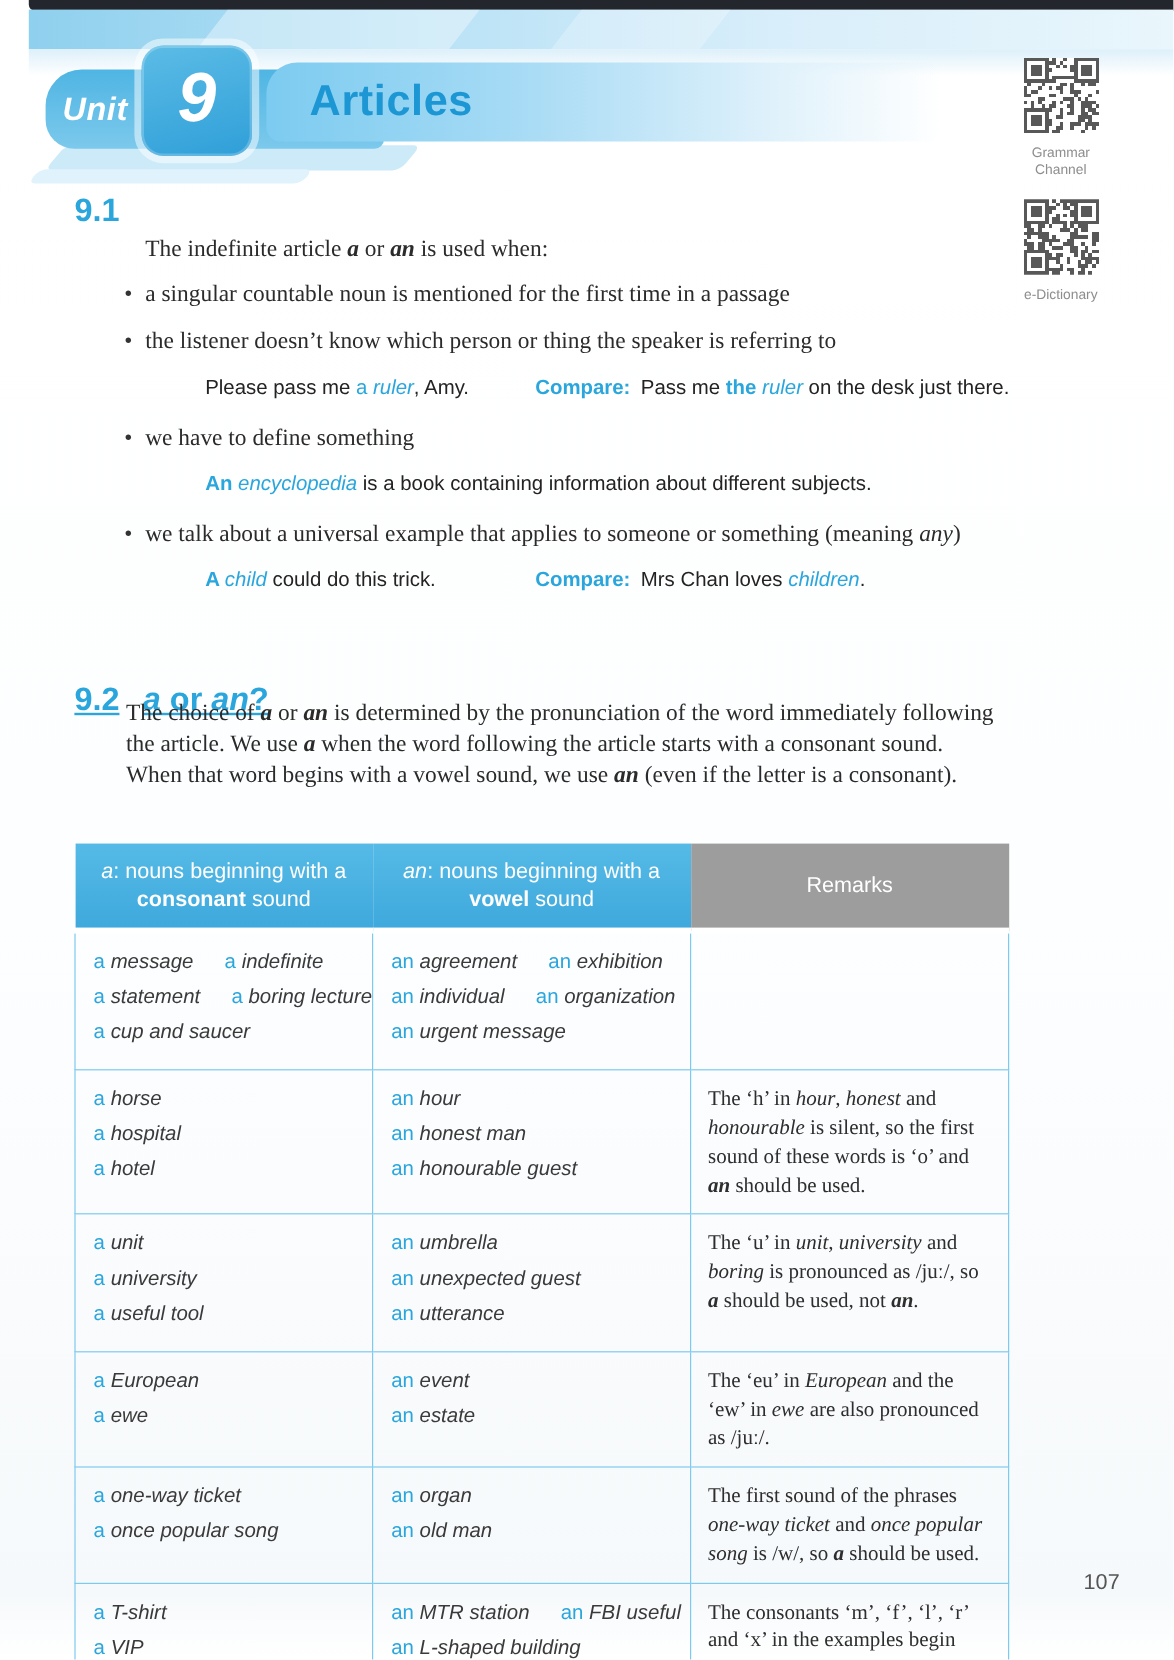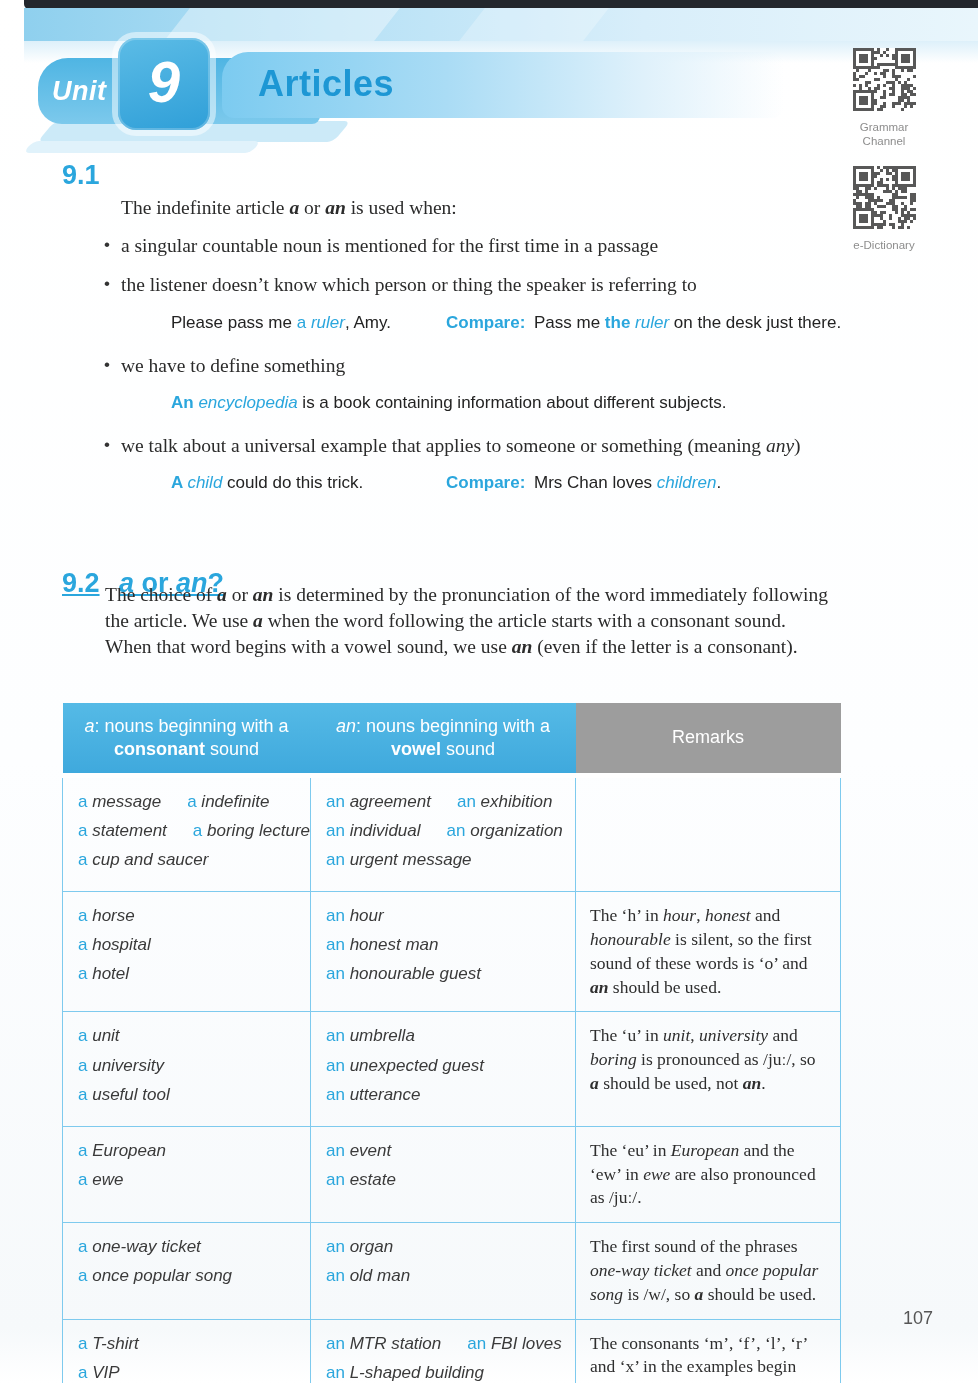--- a/index.html
+++ b/index.html
@@ -715,21 +715,21 @@
             <div class="ex-line"><span class="ex-item"><span class="art">an </span><span class="noun">old man</span></span></div>
           </td>
           <td class="cell-remarks serif"><span>The first sound of the phrases </span><span class="s-i">one-way ticket</span><span> and </span><span class="s-i">once popular song</span><span> is /w/, so </span><span class="s-bi">a</span><span> should be used.</span></td>
         </tr>
         <tr style="height: 106px;">
           <td class="cell-ex">
             <div class="ex-line"><span class="ex-item"><span class="art">a </span><span class="noun">T-shirt</span></span></div>
             <div class="ex-line"><span class="ex-item"><span class="art">a </span><span class="noun">VIP</span></span></div>
           </td>
           <td class="cell-ex">
-            <div class="ex-line"><span class="ex-item"><span class="art">an </span><span class="noun">MTR station</span></span><span class="ex-item"><span class="art">an </span><span class="noun">FBI loves</span></span></div>
+            <div class="ex-line"><span class="ex-item"><span class="art">an </span><span class="noun">MTR station</span></span><span class="ex-item"><span class="art">an </span><span class="noun">FBI useful</span></span></div>
             <div class="ex-line"><span class="ex-item"><span class="art">an </span><span class="noun">L-shaped building</span></span></div>
           </td>
           <td class="cell-remarks serif"><span>The consonants ‘m’, ‘f’, ‘l’, ‘r’ and ‘x’ in the examples begin with a vowel sound, so </span><span class="s-bi">an</span><span> should be used.</span></td>
         </tr>
       </tbody>
   </table>
 
   <div class="pageno">107</div>
 </div>
 

